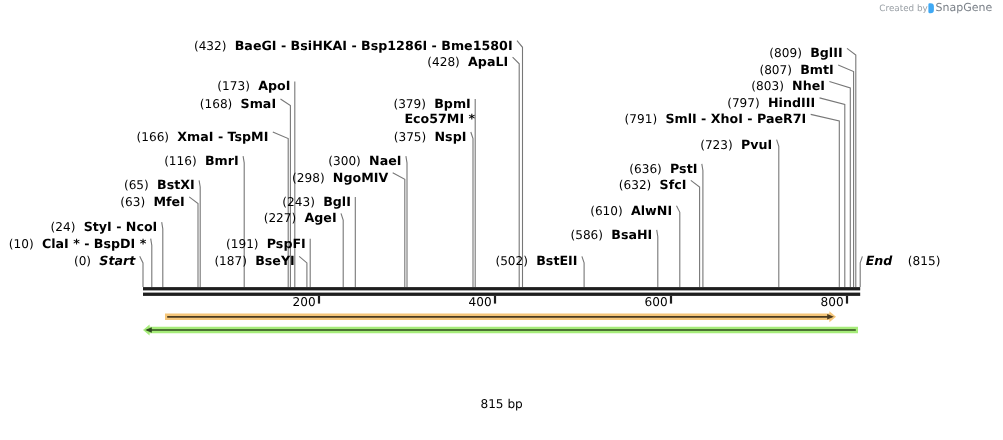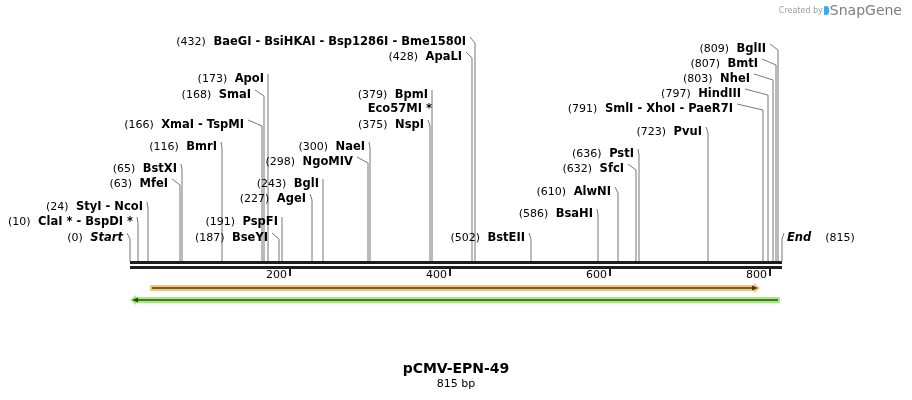--- a/index.html
+++ b/index.html
@@ -1,21 +1,21 @@
 <!DOCTYPE html>
 <html><head>
 <meta charset="utf-8">
 <style>
   html, body { margin: 0; padding: 0; background: #ffffff; }
   body { width: 912px; height: 400px; position: relative; overflow: hidden;
          font-family: "DejaVu Sans", "Liberation Sans", sans-serif; color: #000; }
   #map { position: absolute; left: 0; top: 0; }
   .watermark { position: absolute; right: 10px; top: 2px; font-size: 8px; color: #9aa0a6;
                display: flex; align-items: center; gap: 1px; }
-  .watermark .brand { font-size: 14px; color: #7a8088; }
+  .watermark .brand { font-size: 10px; color: #7a8088; }
   .watermark .logo { width: 5px; height: 9px; background: #3fa9f5; border-radius: 1px 3px 3px 1px; display:inline-block; }
   .title-block { position: absolute; left: 0; width: 912px; top: 360px; text-align: center; }
   .title { font-weight: bold; font-size: 14px; }
   .subtitle { font-size: 11px; margin-top: 1px; }
 </style>
 </head>
 <body>
 
 <svg id="map" width="912" height="400" xmlns="http://www.w3.org/2000/svg">
   <g id="leaders">
@@ -113,15 +113,14 @@
     </g>
 </svg>
 
 <div class="watermark">
   <span>Created by</span>
   <span class="logo"></span>
   <span class="brand">SnapGene</span>
 </div>
 
 <div class="title-block">
-  <div class="title">pCMV-EPN-49</div>
   <div class="subtitle">815 bp</div>
 </div>
 
 </body></html>

